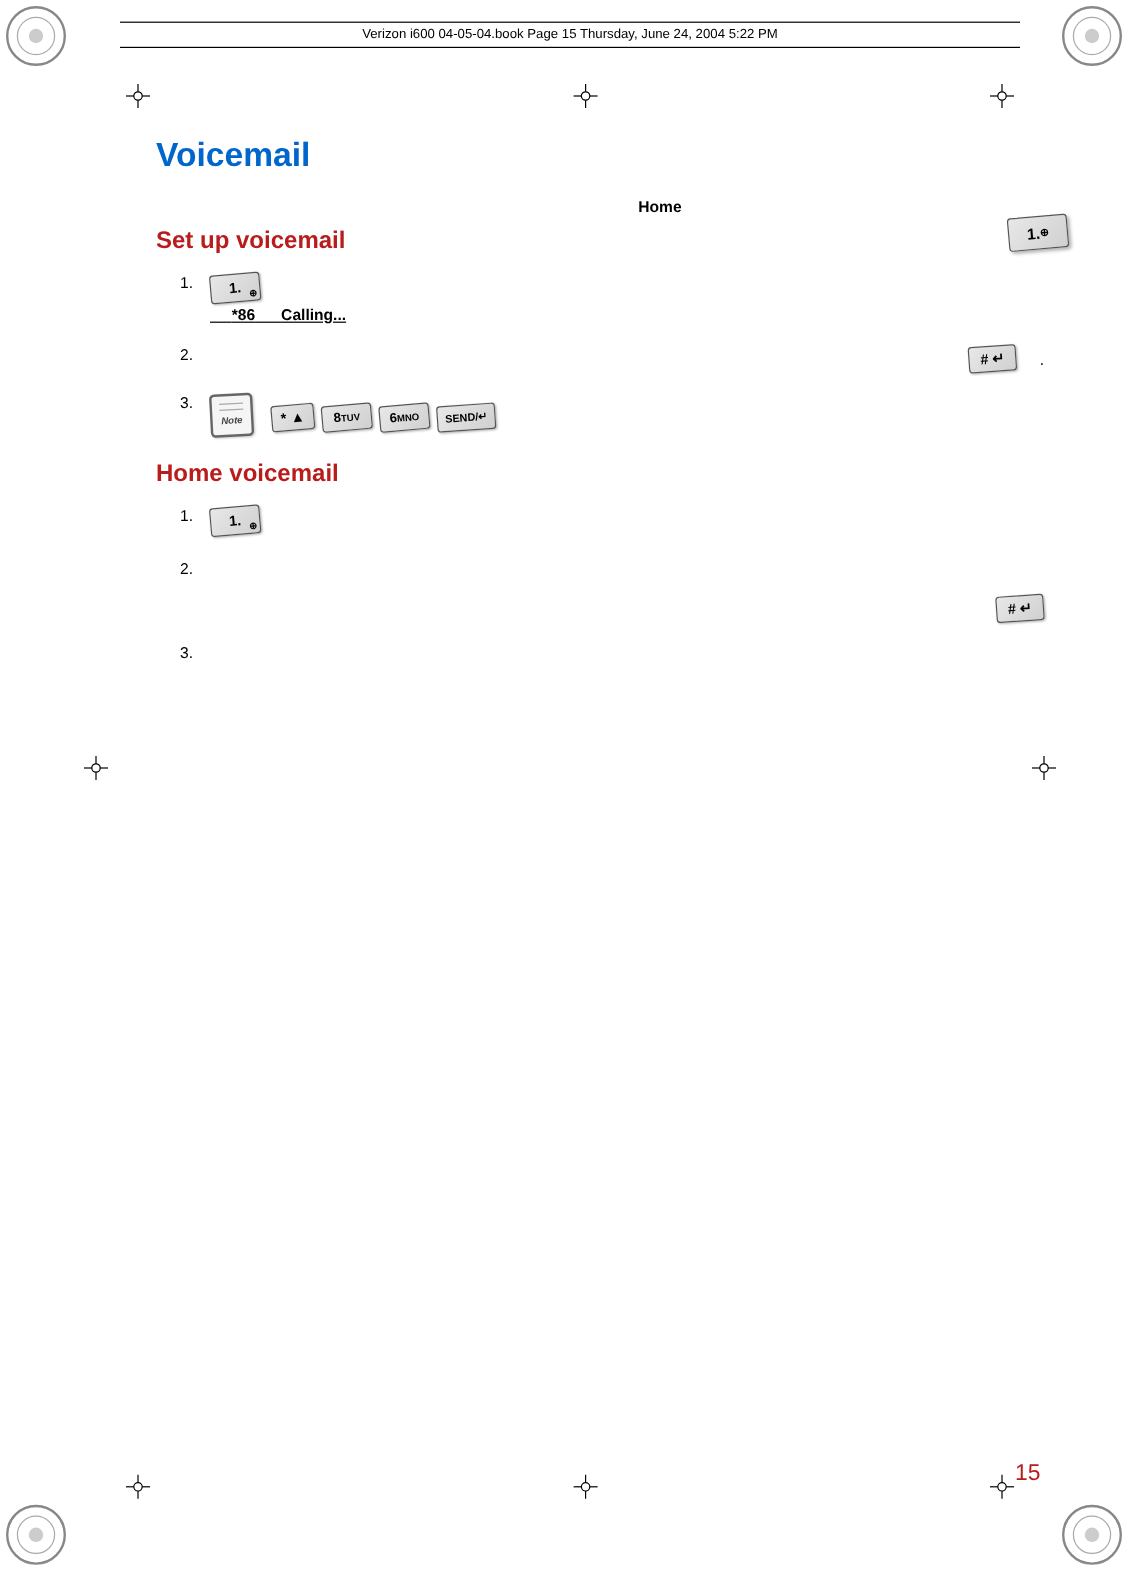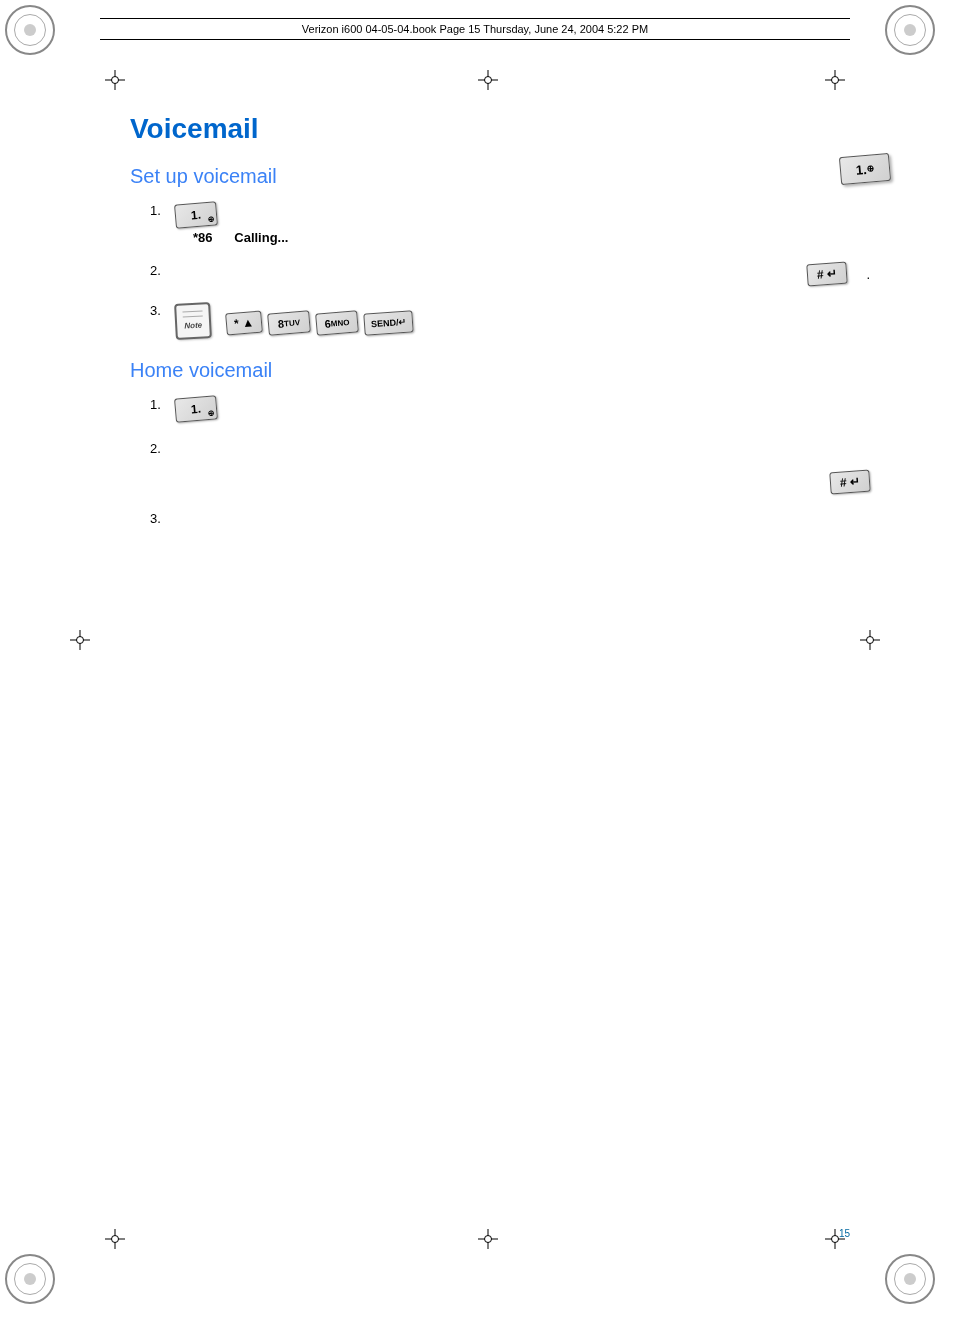--- a/index.html
+++ b/index.html
@@ -147,22 +147,22 @@
       text-align: center;
       font-size: 13px;
       font-weight: bold;
       color: #000;
       margin-bottom: 10px;
       margin-left: 100px;
     }
 
     .section-title {
       font-size: 20px;
-      font-weight: normal;
-      color: #3b82f6;
+      font-weight: bold;
+      color: #b91c1c;
       margin-bottom: 15px;
     }
 
     .section-content {
       margin-left: 20px;
       margin-bottom: 20px;
     }
 
     .step-item {
       display: flex;
@@ -220,20 +220,21 @@
       font-size: 8px;
       position: absolute;
       bottom: 1px;
       right: 2px;
     }
 
     .step-text {
       font-size: 13px;
       color: #000;
       margin-top: 3px;
+      text-decoration: underline;
     }
 
     .inline-keys {
       display: inline-flex;
       align-items: center;
       gap: 6px;
       margin-top: 4px;
     }
 
     
@@ -271,24 +272,24 @@
       left: 6px;
       right: 6px;
       height: 1px;
       background: #aaa;
     }
 
     
     .page-number {
       position: absolute;
       bottom: 80px;
-      right: 100px;
-      font-size: 10px;
+      right: 83px;
+      font-size: 19px;
       font-weight: normal;
-      color: #0369a1;
+      color: #b91c1c;
     }
 
     .key-btn-large {
       display: inline-flex;
       align-items: center;
       justify-content: center;
       border: 1.5px solid #555;
       border-radius: 3px;
       padding: 5px 10px;
       font-size: 13px;
@@ -437,20 +438,21 @@
     <div class="crosshair-circle"></div>
   </div>
   <div class="crosshair ch-bot-right">
     <div class="crosshair-circle"></div>
   </div>
 
   <div class="content">
 
     <h1 class="page-title">Voicemail</h1>
 
+    <div class="home-label">Home</div>
 
     <div style="float:right; margin-top: -10px; margin-right: -20px;">
       <div class="key-btn-large">
         1.<span style="font-size:9px; vertical-align:super;">⊕</span>
       </div>
     </div>
 
     <h2 class="section-title">Set up voicemail</h2>
     <div style="clear:both;"></div>
 

